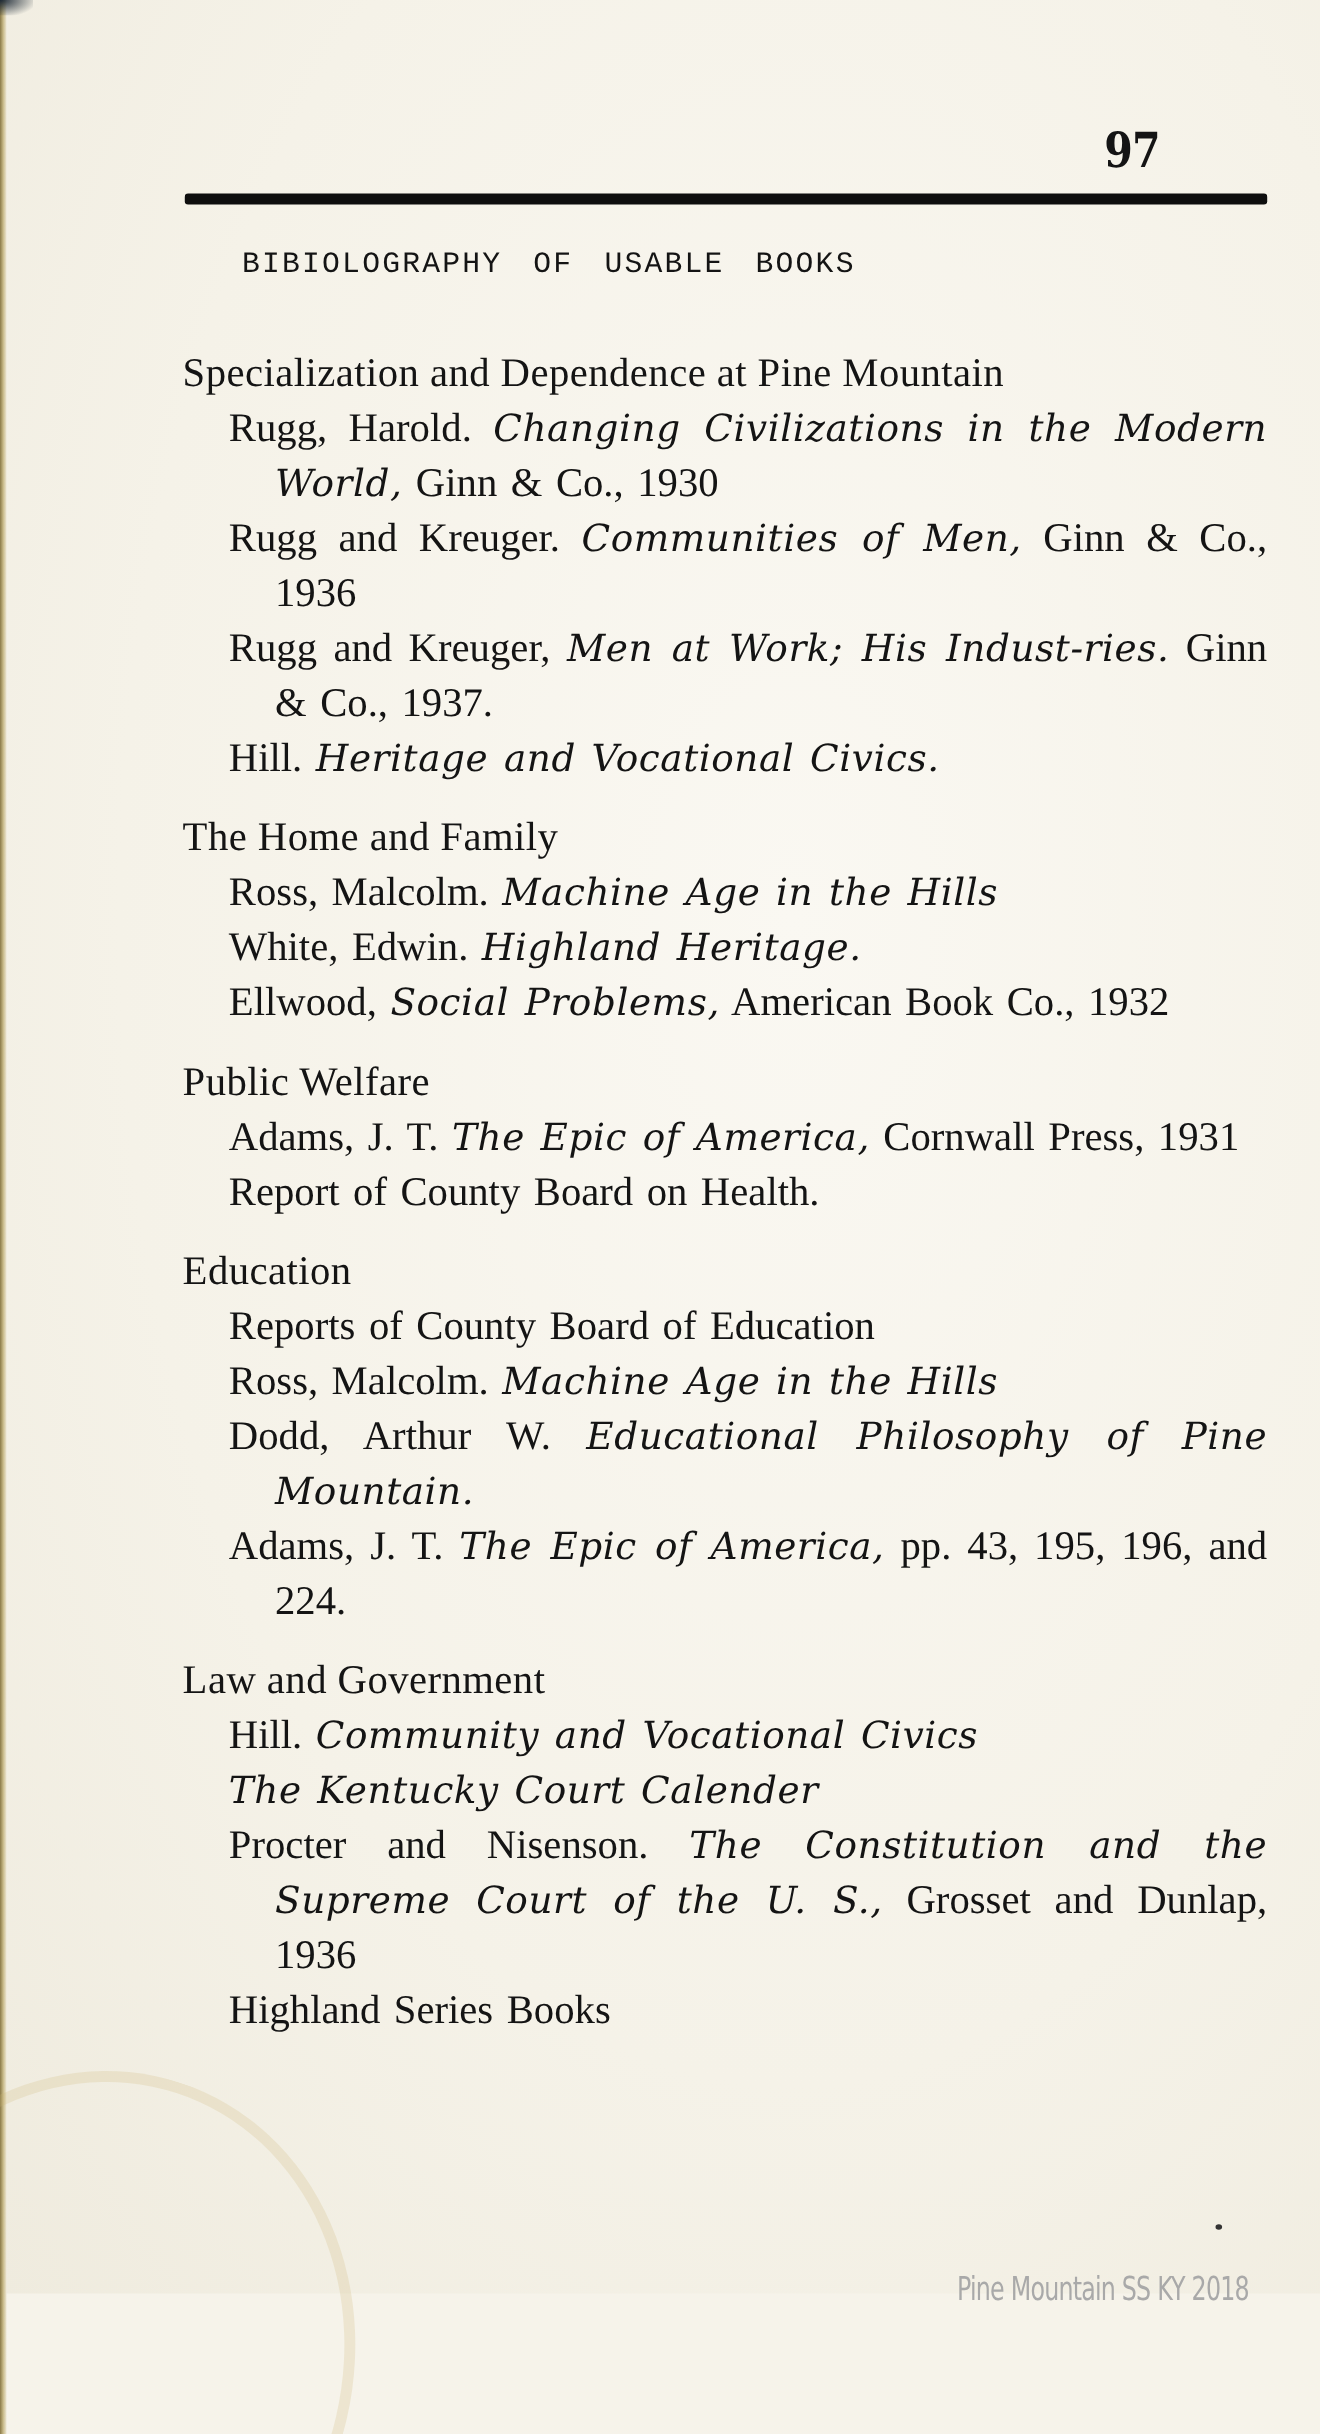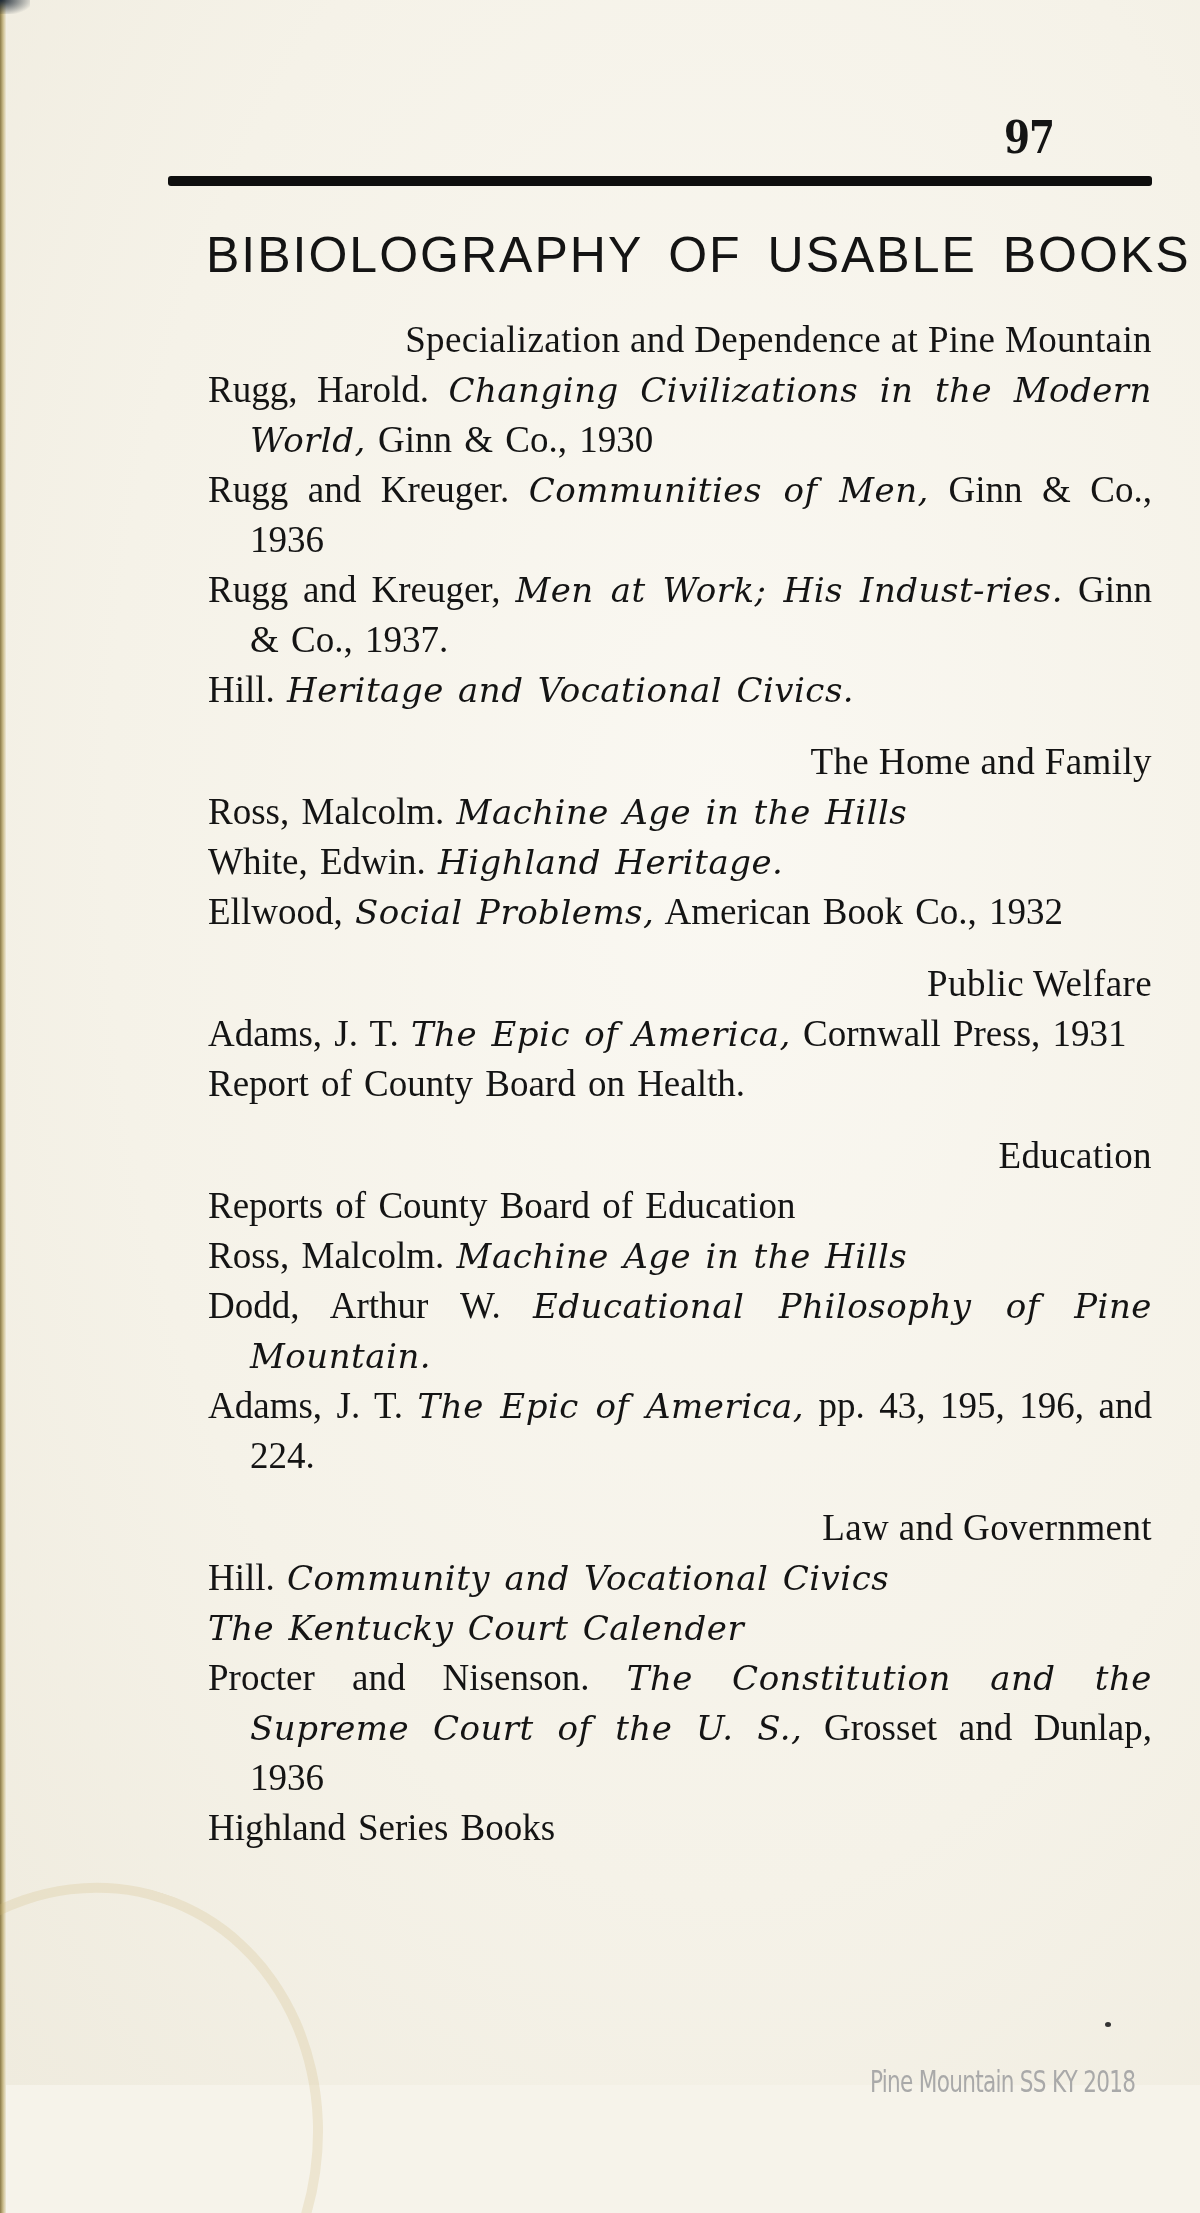--- a/index.html
+++ b/index.html
@@ -59,45 +59,44 @@
       position: absolute;
       left: 168px;
       top: 176px;
       width: 984px;
       height: 10px;
       background: #0e0e0e;
       border-radius: 3px;
     }
     .title {
       position: absolute;
-      left: 206px;
+      left: 220px;
       top: 226px;
-      font-family: Liberation Sans, sans-serif;
-      font-size: 50px;
+      font-family: Liberation Mono, monospace;
+      font-size: 27px;
       letter-spacing: 2px;
       word-spacing: 10px;
       white-space: nowrap;
     }
     .content {
       position: absolute;
       left: 166px;
       top: 315px;
       width: 986px;
       font-family: "Liberation Serif", serif;
       font-size: 37px;
       line-height: 50px;
     }
     .section {
       margin-bottom: 22px;
     }
     .section-heading {
       display: block;
       white-space: nowrap;
       letter-spacing: 0.4px;
-      text-align: right;
     }
     .entry {
       margin-left: 42px;
       padding-left: 42px;
       text-indent: -42px;
       text-align: justify;
       word-spacing: 3px;
     }
     .it {
       font-style: italic;

